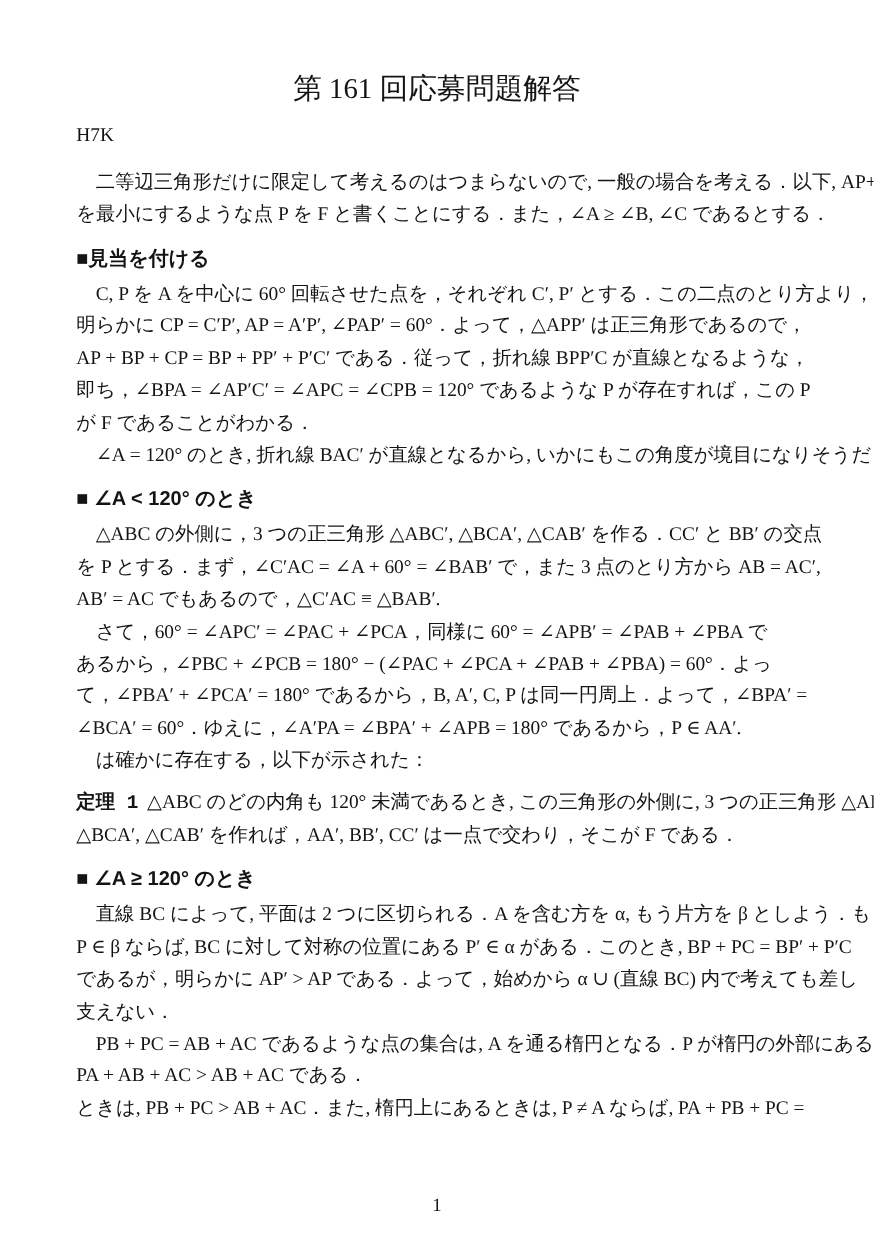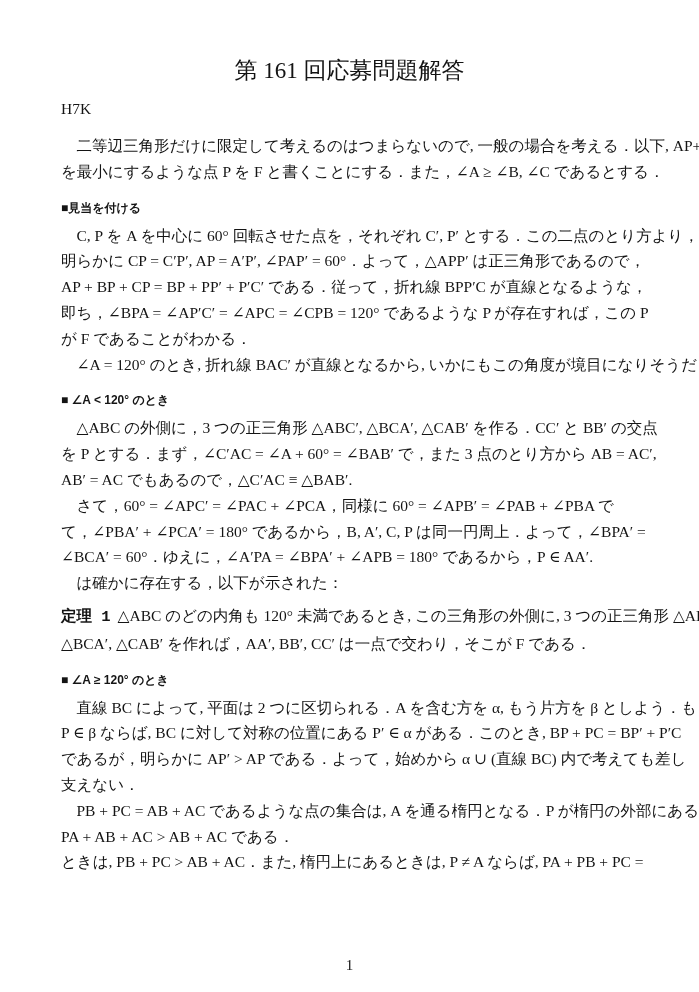--- a/index.html
+++ b/index.html
@@ -29,21 +29,21 @@
   }
   .para{margin:0;}
   .para.intro{margin-top:13px;}
   .line{
     line-height:25.8px;
     white-space:nowrap;
   }
   .heading{
     font-family:"Liberation Sans","DejaVu Sans",sans-serif;
     font-weight:bold;
-    font-size:12px;
+    font-size:16px;
     line-height:24px;
     margin-top:11px;
     margin-bottom:3px;
   }
   .theorem{
     margin-top:7px;
     margin-bottom:7px;
   }
   .thm-label{
     font-family:Liberation Mono, monospace;
@@ -89,20 +89,21 @@
 
   <div class="para">
     <div class="line">　△ABC の外側に，3 つの正三角形 △ABC′, △BCA′, △CAB′ を作る．CC′ と BB′ の交点</div>
     <div class="line">を P とする．まず，∠C′AC = ∠A + 60° = ∠BAB′ で，また 3 点のとり方から AB = AC′,</div>
     <div class="line">AB′ = AC でもあるので，△C′AC ≡ △BAB′.</div>
   </div>
 
 
   <div class="para">
     <div class="line">　さて，60° = ∠APC′ = ∠PAC + ∠PCA，同様に 60° = ∠APB′ = ∠PAB + ∠PBA で</div>
+    <div class="line">あるから，∠PBC + ∠PCB = 180° − (∠PAC + ∠PCA + ∠PAB + ∠PBA) = 60°．よっ</div>
     <div class="line">て，∠PBA′ + ∠PCA′ = 180° であるから，B, A′, C, P は同一円周上．よって，∠BPA′ =</div>
     <div class="line">∠BCA′ = 60°．ゆえに，∠A′PA = ∠BPA′ + ∠APB = 180° であるから，P ∈ AA′.</div>
   </div>
 
   <div class="para">
     <div class="line">　は確かに存在する，以下が示された：</div>
   </div>
 
   <div class="theorem">
     <div class="line"><span class="thm-label">定理 1</span><span>△ABC のどの内角も 120° 未満であるとき, この三角形の外側に, 3 つの正三角形 △ABC′,</span></div>

